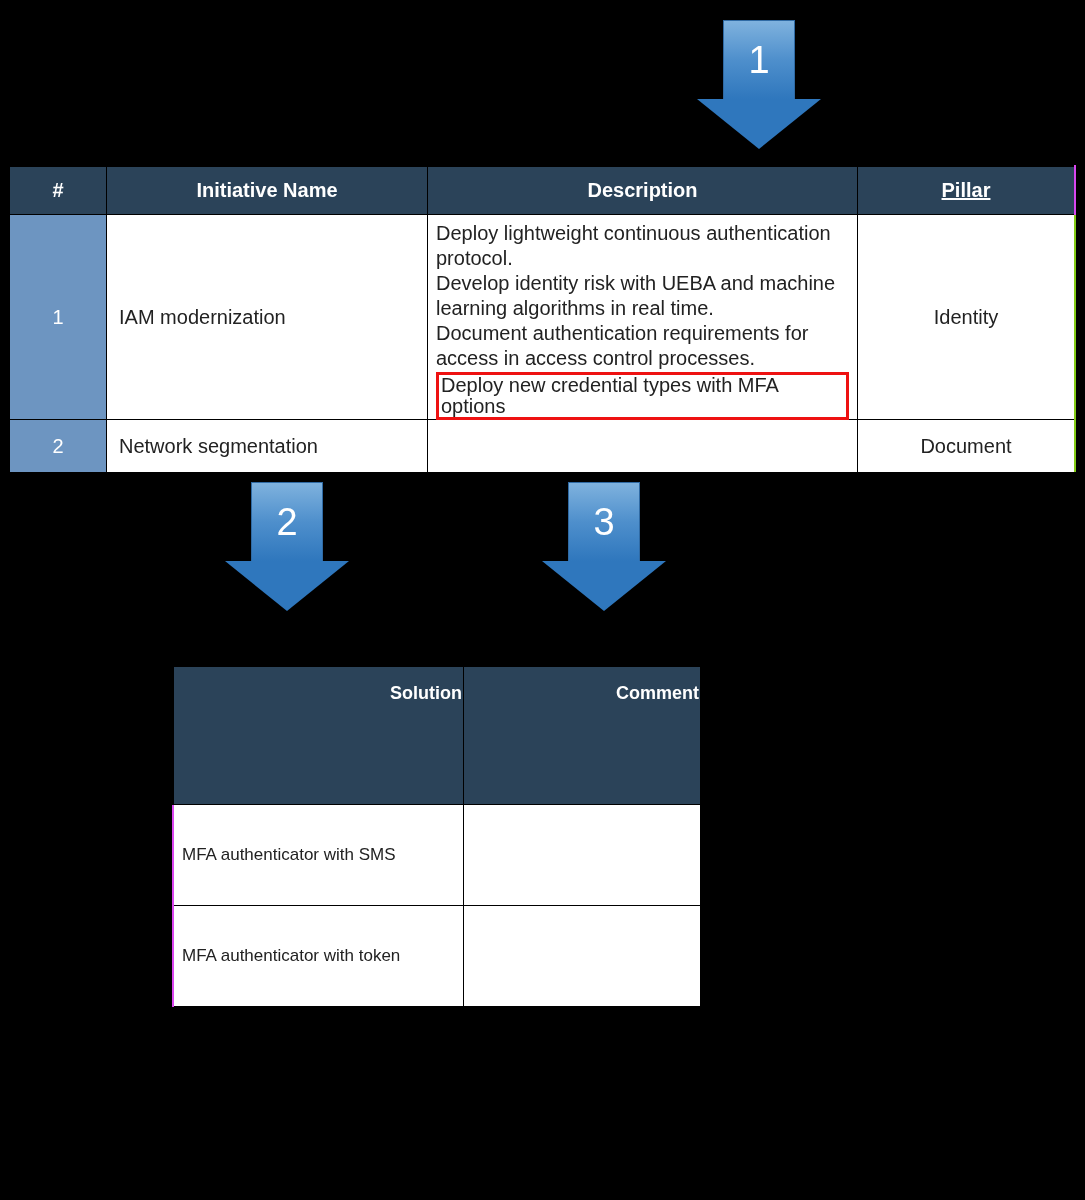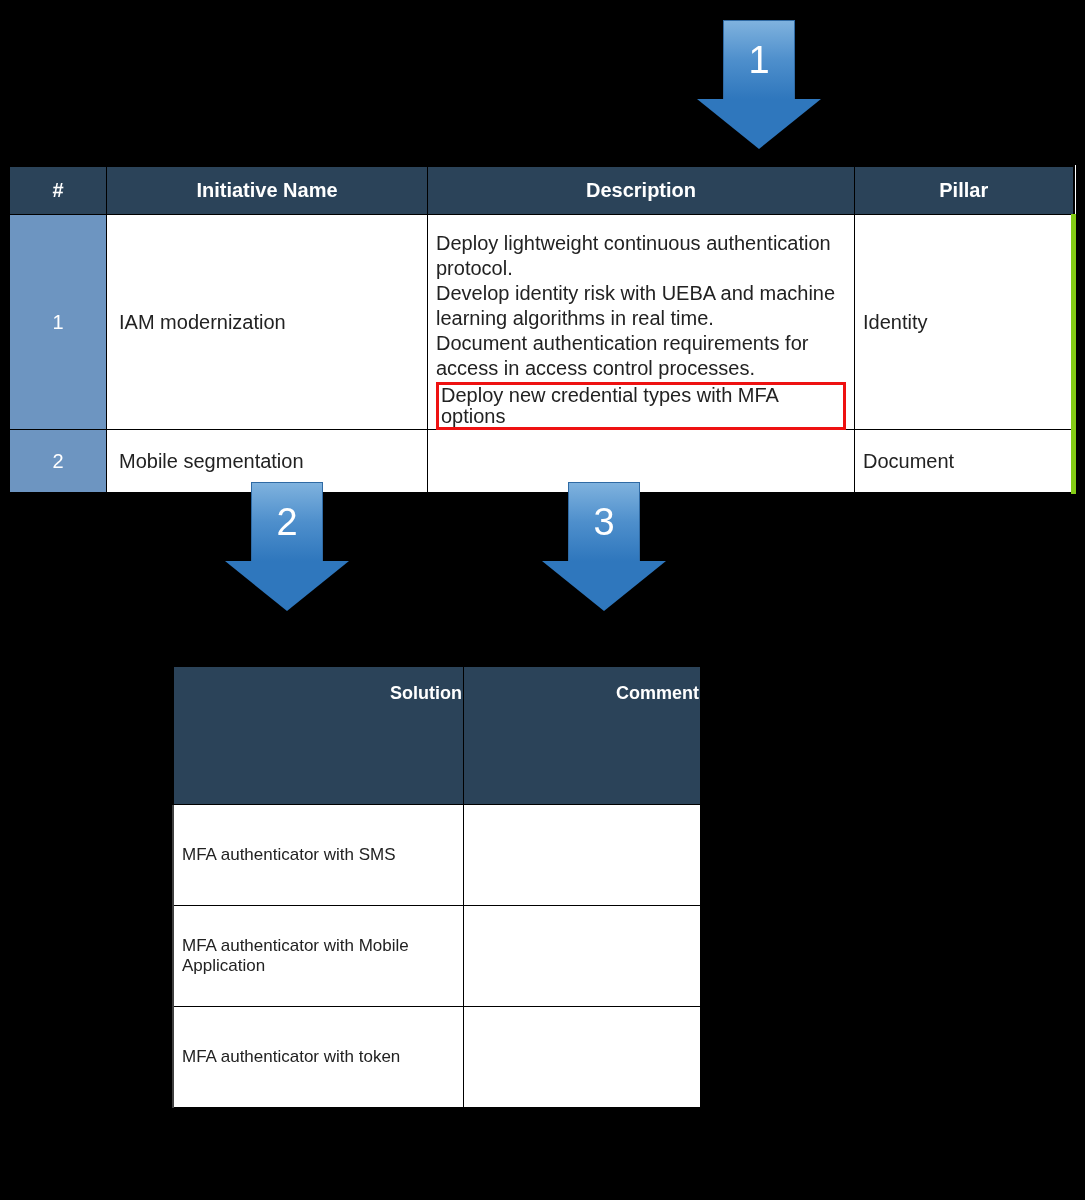--- a/index.html
+++ b/index.html
@@ -63,21 +63,21 @@
     background: #2b4359;
     color: #fff;
     font-weight: bold;
     font-size: 20px;
     text-align: center;
     padding: 12px 6px;
     border: 1px solid #000;
     border-top: 2px solid #000;
   }
   table.initiatives th:first-child { border-left: 2px solid #000; }
-  table.initiatives th:last-child { border-right: 2px solid #000000; }
+  table.initiatives th:last-child { border-right: 2px solid #d946ef; text-decoration: underline; }
   table.initiatives td {
     border: 1px solid #000;
     font-size: 20px;
     color: #222;
     vertical-align: middle;
     padding: 6px 8px;
     background: #fff;
   }
   table.initiatives td.numcell {
     background: #6d95c1;
@@ -86,25 +86,26 @@
     width: 80px;
     border-left: 2px solid #000;
     font-size: 20px;
   }
   table.initiatives td.namecell {
     width: 300px;
     padding-left: 12px;
   }
   table.initiatives td.pillarcell {
     width: 200px;
-    border-right: 5px solid #84cc16;
+    border-right: 2px solid #84cc16;
+    text-align: center;
   }
   table.initiatives td.desccell {
     line-height: 1.25;
-    padding: 16px 8px 0 8px;
+    padding: 6px 8px 0 8px;
   }
   table.initiatives tr.lastrow td {
     border-bottom: 2px solid #000;
   }
   .desc-line {
     display: block;
   }
   .highlight-box {
     display: inline-block;
     border: 3px solid #e11;
@@ -139,21 +140,21 @@
   table.solutions th:last-child { border-right: 2px solid #000; margin-left: 36px; }
   table.solutions td {
     border: 1px solid #000;
     height: 92px;
     font-size: 17px;
     color: #222;
     vertical-align: middle;
     padding: 4px 8px;
     background: #fff;
   }
-  table.solutions td:first-child { border-left: 2px solid #404040; width: 55%; }
+  table.solutions td:first-child { border-left: 2px solid #d946ef; width: 55%; }
   table.solutions td:last-child  { border-right: 2px solid #000; width: 45%; }
 </style>
 </head>
 <body>
 
 <div class="canvas">
 
   <div class="arrow" style="left:697px; top:20px;">
     <div class="shaft">
         <span>1</span>
@@ -177,21 +178,21 @@
         <td class="desccell">
           <span class="desc-line">Deploy lightweight continuous authentication protocol.</span>
           <span class="desc-line">Develop identity risk with UEBA and machine learning algorithms in real time.</span>
           <span class="desc-line">Document authentication requirements for access in access control processes.</span>
           <span class="highlight-box">Deploy new credential types with MFA options</span>
         </td>
         <td class="pillarcell">Identity</td>
       </tr>
       <tr class="lastrow">
         <td class="numcell">2</td>
-        <td class="namecell">Mobile segmentation</td>
+        <td class="namecell">Network segmentation</td>
         <td class="desccell" style="height:46px;"></td>
         <td class="pillarcell">Document</td>
       </tr>
     </tbody>
   </table>
 
   <div class="arrow" style="left:225px; top:482px;">
     <div class="shaft">
         <span>2</span>
       </div>
@@ -211,23 +212,19 @@
         <th>Solution</th>
         <th>Comment</th>
       </tr>
     </thead>
     <tbody>
       <tr>
         <td>MFA authenticator with SMS</td>
         <td></td>
       </tr>
       <tr>
-        <td>MFA authenticator with Mobile Application</td>
-        <td></td>
-      </tr>
-      <tr>
         <td>MFA authenticator with token</td>
         <td></td>
       </tr>
     </tbody>
   </table>
 
 </div>
 
 </body></html>

